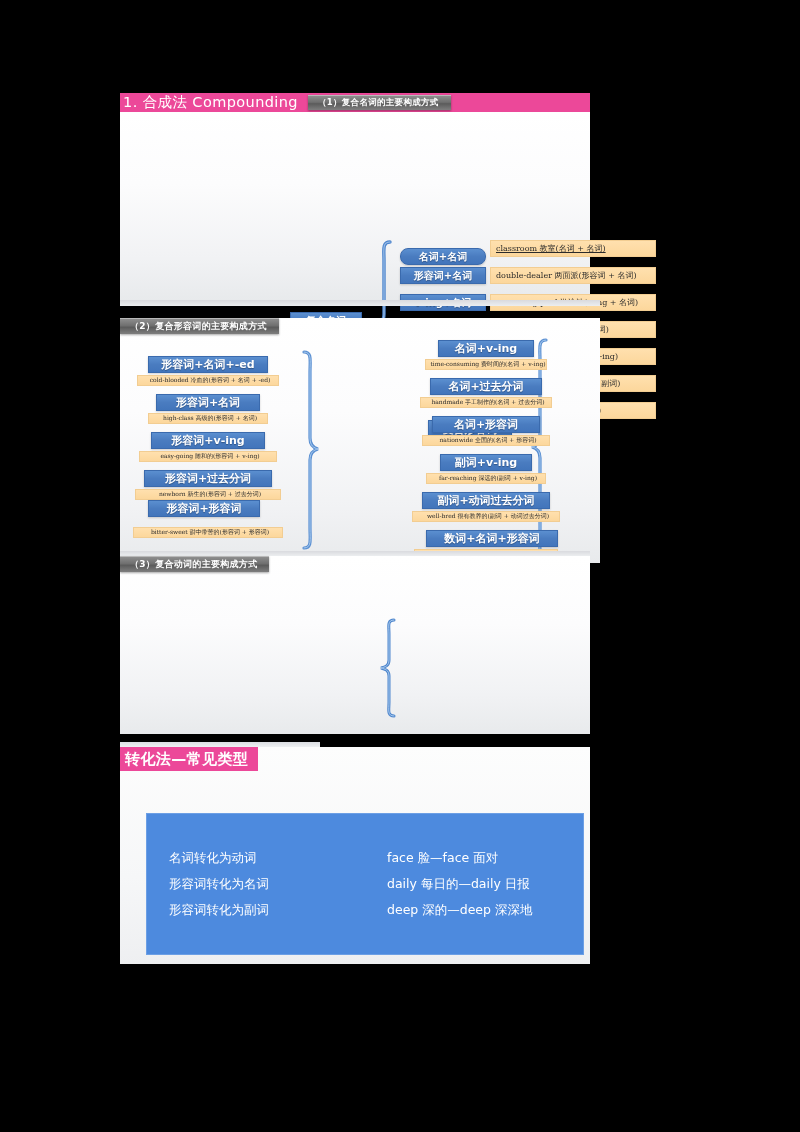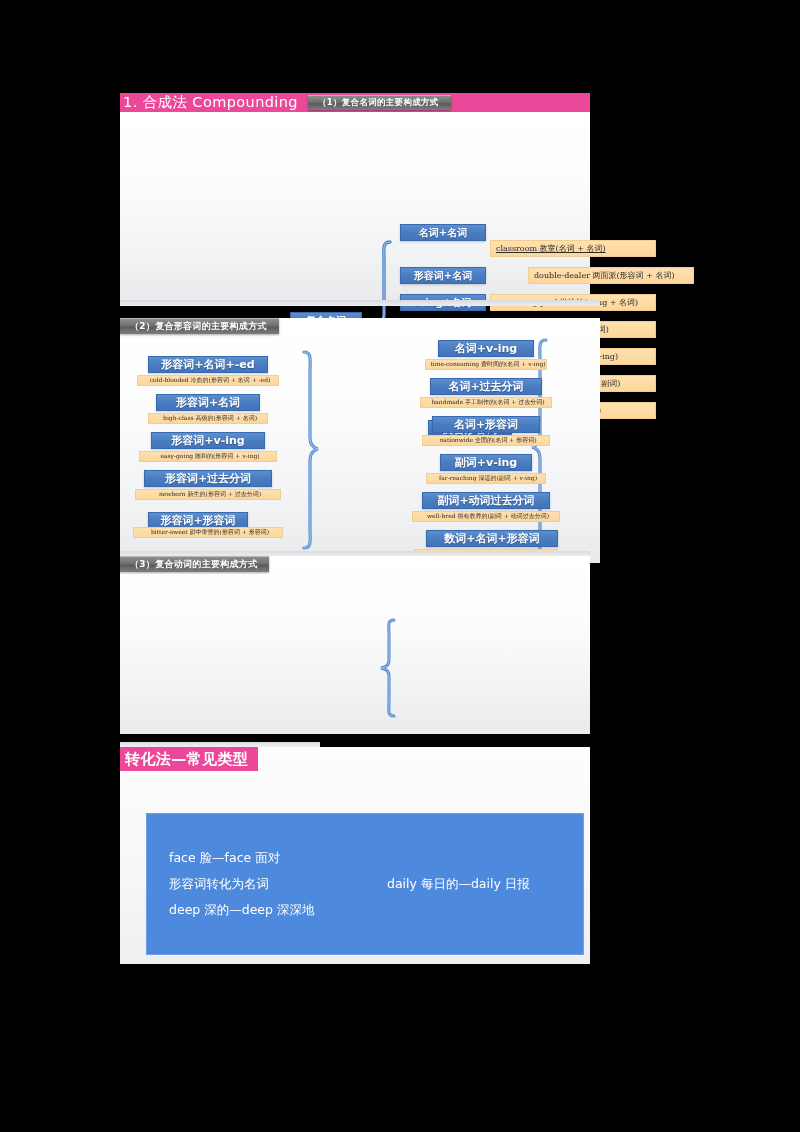--- a/index.html
+++ b/index.html
@@ -142,25 +142,25 @@
 
     <div class="brace" style="left:252px; top:128px; width:22px; height:167px;">
       <svg viewBox="0 0 22 167" preserveAspectRatio="none">
         <path d="M18 2 C10 2 12 10 12 20 L12 74 C12 82 8 83 3 83.5 C8 84 12 85 12 93 L12 147 C12 157 10 165 18 165" fill="none" stroke="#4f86cd" stroke-width="3.4" stroke-linecap="round"></path>
         <path d="M18 2 C10 2 12 10 12 20 L12 74 C12 82 8 83 3 83.5 C8 84 12 85 12 93 L12 147 C12 157 10 165 18 165" fill="none" stroke="#9ec0e8" stroke-width="1.1" stroke-linecap="round"></path>
       </svg>
     </div>
 
     <div class="chip" style="left:170px; top:200px; width:72px; height:17px; font-size:10px;">复合名词</div>
 
-    <div class="chip" style="top:112px;">名词+名词</div>
+    <div class="chip" style="top:136px;border-radius:8px;">名词+名词</div>
     <div class="ex" style="top:128px;text-decoration:underline;">classroom 教室(名词 + 名词)</div>
 
     <div class="chip" style="top:155px;">形容词+名词</div>
-    <div class="ex" style="top:155px;margin-left:38px;">double-dealer 两面派(形容词 + 名词)</div>
+    <div class="ex" style="top:155px;">double-dealer 两面派(形容词 + 名词)</div>
 
     <div class="chip" style="top:182px;">v-ing+名词</div>
     <div class="ex" style="top:182px;">swimming-pool 游泳池(v-ing + 名词)</div>
 
     <div class="chip" style="top:209px;">动词+名词</div>
     <div class="ex" style="top:209px;">pickpocket 扒手(动词 + 名词)</div>
 
     <div class="chip" style="top:236px;">名词+v-ing</div>
     <div class="ex" style="top:236px;">handwriting 笔迹(名词 + v-ing)</div>
 
@@ -198,21 +198,21 @@
 
     <div class="chip side" style="left:36px; top:76px;  width:104px;">形容词+名词</div>
     <div class="ex side" style="left:28px; top:95px;  width:120px;">high-class 高级的(形容词 + 名词)</div>
 
     <div class="chip side" style="left:31px; top:114px; width:114px;">形容词+v-ing</div>
     <div class="ex side" style="left:19px; top:133px; width:138px;">easy-going 随和的(形容词 + v-ing)</div>
 
     <div class="chip side" style="left:24px; top:152px; width:128px;">形容词+过去分词</div>
     <div class="ex side" style="left:15px; top:171px; width:146px;">newborn 新生的(形容词 + 过去分词)</div>
 
-    <div class="chip side" style="left:28px; top:194px; width:100px;">形容词+形容词</div>
+    <div class="chip side" style="left:28px; top:182px; width:112px;">形容词+形容词</div>
     <div class="ex side" style="left:13px; top:209px; width:150px;">bitter-sweet 甜中带苦的(形容词 + 形容词)</div>
 
     <div class="chip side" style="left:318px; top:22px;  width:96px;">名词+v-ing</div>
     <div class="ex side" style="left:305px; top:41px;  width:122px;">time-consuming 费时间的(名词 + v-ing)</div>
 
     <div class="chip side" style="left:310px; top:60px;  width:112px;">名词+过去分词</div>
     <div class="ex side" style="left:300px; top:79px;  width:132px;">handmade 手工制作的(名词 + 过去分词)</div>
 
     <div class="chip side" style="left:312px; top:98px;  width:108px;">名词+形容词</div>
     <div class="ex side" style="left:302px; top:117px; width:128px;">nationwide 全国的(名词 + 形容词)</div>
@@ -246,25 +246,27 @@
 
   <div class="slide" id="slide4" style="left:120px; top:747px; width:470px; height:217px; background:linear-gradient(180deg,#fdfdfd 0%,#f6f7f8 60%,#eeeff1 100%);">
 
     <div class="titlebar" style="left:0px; top:0px; width:138px; height:24px; padding-left:2px;">
       <span class="maintitle" style="font-size:15px; font-weight:bold;">转化法—常见类型</span>
     </div>
 
     <div class="convtable" style="left:26px; top:66px; width:438px; height:142px;">
 
       <div class="convrow">
+        <span class="lhs">名词转化为动词</span>
         <span class="rhs">face 脸—face 面对</span>
       </div>
       <div class="convrow">
         <span class="lhs">形容词转化为名词</span>
         <span class="rhs">daily 每日的—daily 日报</span>
       </div>
       <div class="convrow">
+        <span class="lhs">形容词转化为副词</span>
         <span class="rhs">deep 深的—deep 深深地</span>
       </div>
     </div>
   </div>
 
 </div>
 
 </body></html>

